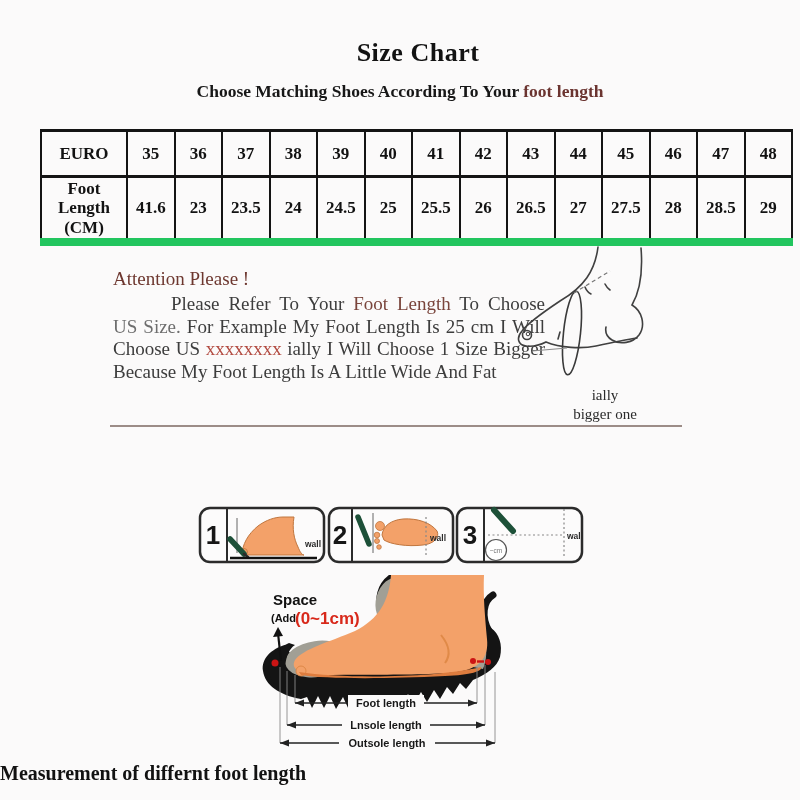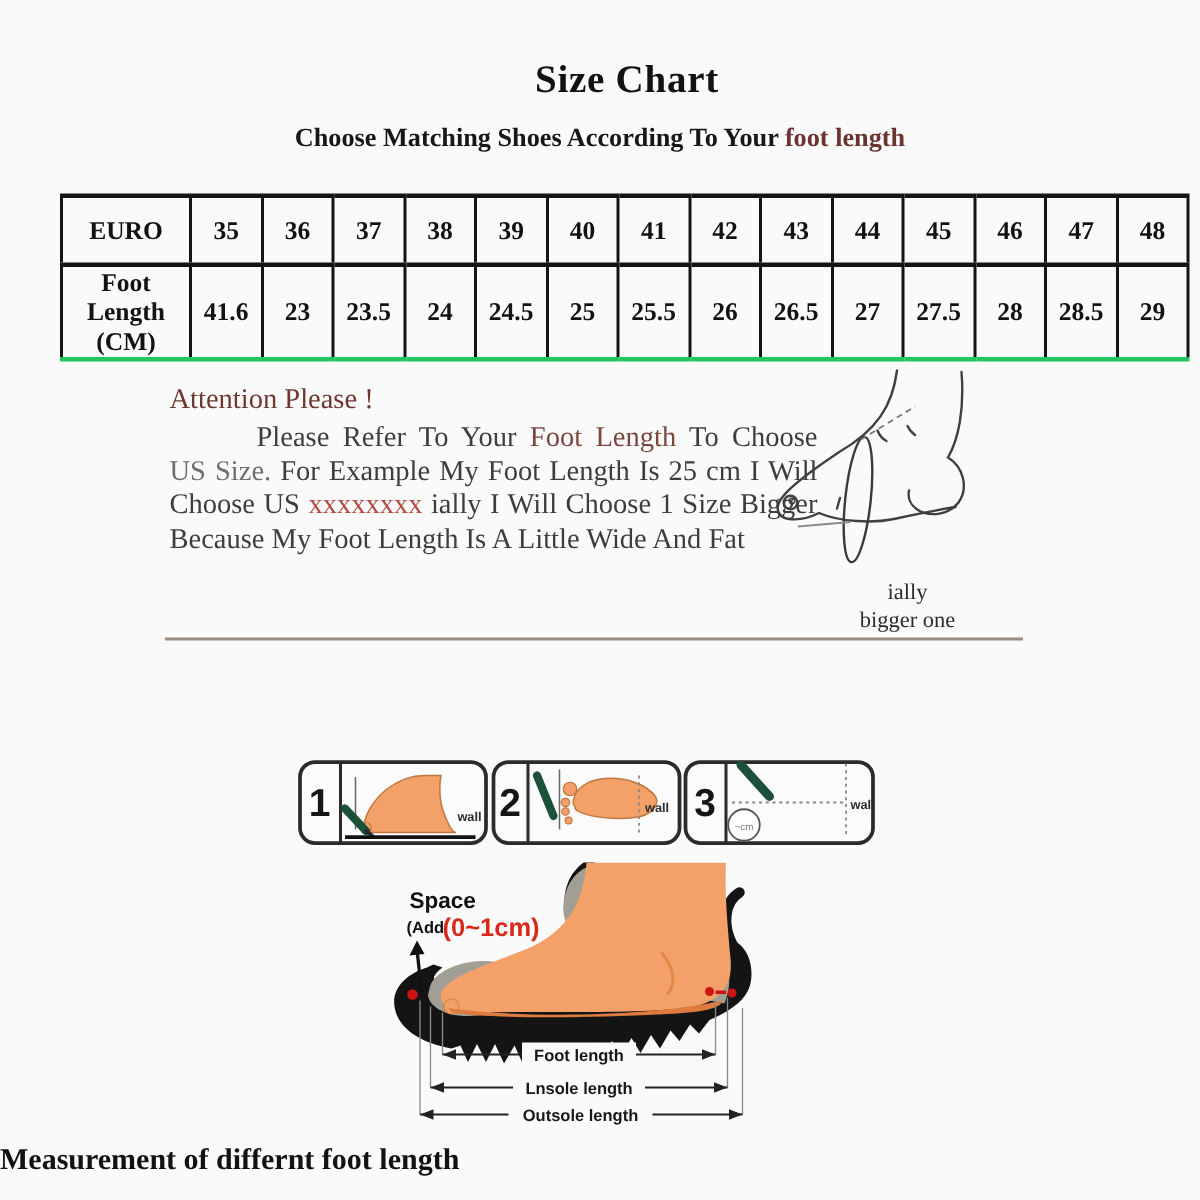--- a/index.html
+++ b/index.html
@@ -11,26 +11,26 @@
   .subtitle{position:absolute;top:81px;left:0;width:800px;text-align:center;
     font-size:17.5px;font-weight:bold;color:#171717;}
   .subtitle .hl{color:#6b3430;}
 
   table.size-table{position:absolute;left:40px;top:129px;width:753px;border-collapse:collapse;
     table-layout:fixed;background:transparent;}
   table.size-table td{border:2px solid #141414;text-align:center;vertical-align:middle;
     font-weight:bold;color:#121212;font-size:17px;padding:0;}
   table.size-table col.first{width:86px;}
   tr.r1 td{height:43px;border-top:3px solid #141414;border-bottom:3px solid #141414;}
-  tr.r2 td{height:60px;border-bottom:3px solid #22c55e;}
+  tr.r2 td{height:60px;border-bottom:8px solid #22c55e;}
   td.rowlbl{font-size:15px;line-height:1.12;}
   td.euro{font-size:18px;}
 
   .attention{position:absolute;left:113px;top:256px;width:432px;color:#3d3d3d;}
-  .att-head{font-size:19px;color:#6d372f;margin:0 0 3px 0;}
+  .att-head{font-size:19px;color:#6d372f;margin:12px 0 3px 0;}
   .att-body{margin:0;font-size:19px;line-height:22.5px;text-align:justify;text-indent:58px;}
   .att-body .maroon{color:#7a453c;}
   .att-body .grayed{color:#6e6e6e;}
   .att-body .crossed{color:#b24a40;margin-top:35px;}
 
   .foot-sketch{position:absolute;left:512px;top:243px;}
   .choose-caption{position:absolute;left:545px;top:386px;width:120px;text-align:center;
     font-size:15px;line-height:19px;color:#2a2a2a;}
 
   .divider{position:absolute;left:110px;top:425px;width:572px;height:2px;background:#9c8c87;}

